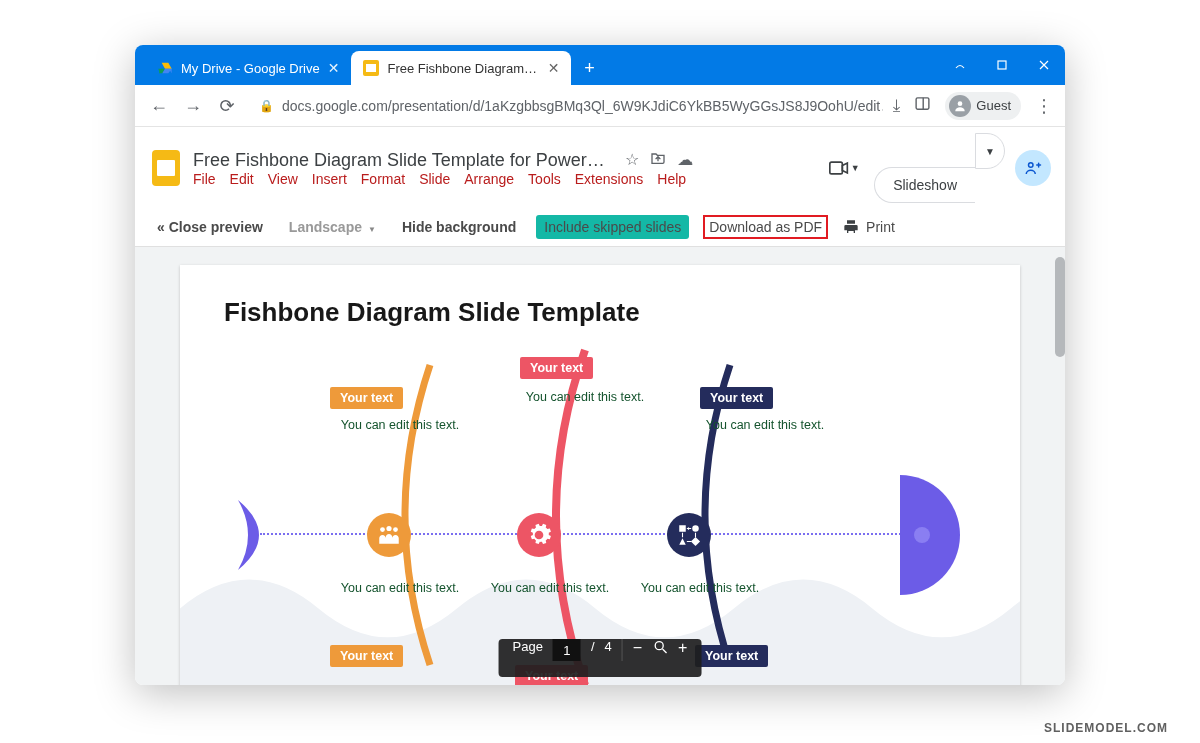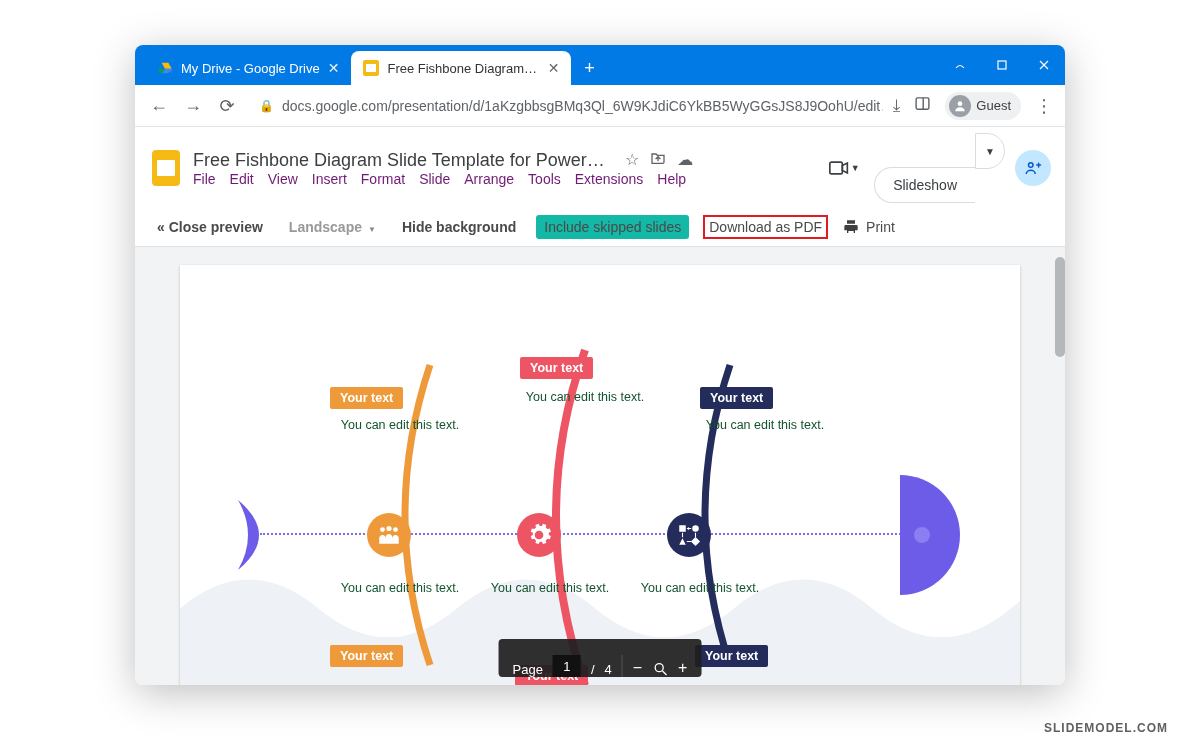--- a/index.html
+++ b/index.html
@@ -40,21 +40,21 @@
   .avatar svg { width:14px; height:14px; fill:#fff; }
 
   
   .docsheader { padding: 6px 14px 4px; display:flex; align-items:center; gap: 10px; }
   .slidesicon { width: 34px; height: 44px; display:flex; align-items:center; justify-content:center; }
   .slidesicon .box { width:28px; height:36px; background:#f5ba15; border-radius:4px; position:relative; }
   .slidesicon .box::after { content:""; position:absolute; left:5px; right:5px; top:10px; bottom:10px; background:#fff; border-radius:1px; }
   .titleblock { flex:1; min-width:0;}
   .doctitle { font-size: 18px; color:#3c4043; white-space:nowrap; overflow:hidden; text-overflow: ellipsis; display:flex; align-items:center; gap:12px;}
   .doctitle .iconsafter { display:flex; gap: 10px; color:#5f6368; font-size: 16px;}
-  .menubar { display:flex; gap: 14px; font-size: 14px; color:#701a75; margin-top: 0;}
+  .menubar { display:flex; gap: 14px; font-size: 14px; color:#b91c1c; margin-top: 0;}
   .rightcontrols { display:flex; align-items:center; gap: 10px; }
   .pillbtn { border:1px solid #dadce0; border-radius: 24px; height: 36px; font-size: 14px; color:#3c4043; display:flex; align-items:center; padding: 0 14px; background:#fff;}
   .pillsplit { display:flex; }
   .pillsplit .left { border-radius: 24px 0 0 24px; border-right: none; padding: 8px 18px; margin-top: 34px;}
   .pillsplit .right { border-radius: 0 24px 24px 0; width:30px; justify-content:center; padding:0;}
   .sharebtn { width:36px; height:36px; border-radius:50%; background:#c3e7ff; display:flex; align-items:center; justify-content:center; color:#0b57d0;}
   .camerabtn { width:40px; height:36px; border-radius: 4px; display:flex; align-items:center; justify-content:center; color:#3c4043; gap:2px; }
 
   
   .toolbar { height: 40px; border-bottom: 1px solid #e0e0e0; display:flex; align-items:center; gap: 14px; padding: 0 16px; font-size: 14px; color:#4a4a4a; background:#fff;}
@@ -81,21 +81,21 @@
   .head svg { width:100%; height:100%;}
 
   .bone { position:absolute; top: -20px; width: 150px; }
   .bone svg.arc { position:absolute; left:50px; top:-40px; width: 80px; height: 300px; overflow: visible;}
   .node { position:absolute; left: 42px; top: 108px; width: 44px; height: 44px; border-radius: 50%; display:flex; align-items:center; justify-content:center;}
   .node svg { width: 26px; height: 26px; fill: #fff;}
   .labelbox { position:absolute; font-size: 12.5px; color:#fff; padding: 4px 10px; font-weight:600; border-radius: 2px; white-space:nowrap;}
   .bodytext { position:absolute; font-size: 12.5px; color:#14532d; width: 120px; line-height:1.35;text-align:center;}
 
   
-  .pgbar { position:absolute; left: 50%; transform: translateX(-50%); bottom: 8px; background: rgba(30,30,30,.92); color:#fff; height: 38px; border-radius: 4px; display:flex; align-items:flex-end; gap: 10px; padding: 0 14px; font-size: 13px;}
+  .pgbar { position:absolute; left: 50%; transform: translateX(-50%); bottom: 8px; background: rgba(30,30,30,.92); color:#fff; height: 38px; border-radius: 4px; display:flex; align-items:flex-start; gap: 10px; padding: 0 14px; font-size: 13px;}
   .pgbar .pginput { width: 28px; height: 22px; background:#111; color:#fff; text-align:center; border: none; font-size: 13px;}
   .pgbar .vdiv { width:1px; height: 22px; background:#555;}
   .pgbar .icon { font-size: 16px; display:flex; align-items:center; cursor:pointer;}
 
   
   .rscroll { position:absolute; right: -2px; top: 0; bottom: 0; width: 16px; background:#f1f3f4;}
   .rscroll .thumb { position:absolute; right:2px; width:10px; top:10px; height: 100px; background:#b5b8bb; border-radius: 6px;}
 
   
   .watermark { position:absolute; right: 32px; bottom: 8px; font-size: 12px; letter-spacing: 1px; color:#606060; font-weight:600;}
@@ -235,20 +235,21 @@
     <span class="printgrp">
       <svg width="18" height="16" viewBox="0 0 24 24" fill="#3c4043">
           <path d="M6 2h12v5H6zM4 9h16a2 2 0 012 2v6h-4v4H6v-4H2v-6a2 2 0 012-2zm4 9v3h8v-3H8z"></path>
         </svg>
       <span>Print</span>
     </span>
   </div>
 
   <div class="canvasarea">
     <div class="slide">
+      <h1>Fishbone Diagram Slide Template</h1>
 
       <svg class="waves" viewBox="0 0 840 260" preserveAspectRatio="none">
         <path d="M0 120 Q60 70 120 120 T240 120 T360 120 T480 120 T600 120 T720 120 T840 120 V260 H0 Z" fill="#eef1f5"></path>
       </svg>
 
       <div class="fish">
         <div class="spine"></div>
 
         <div class="tail">
           <svg viewBox="0 0 60 70">

